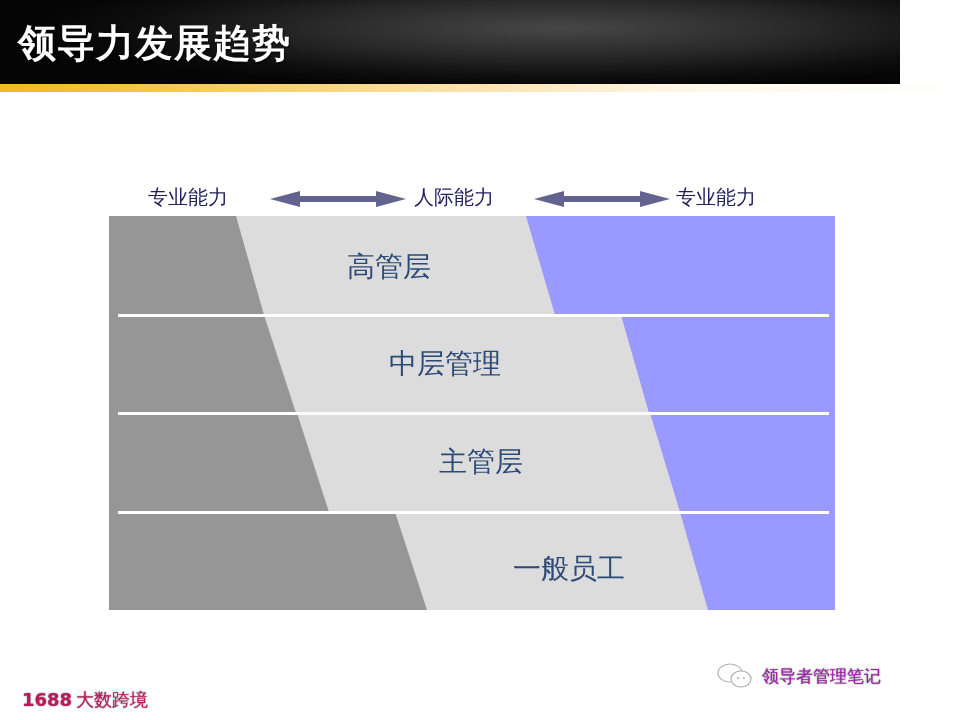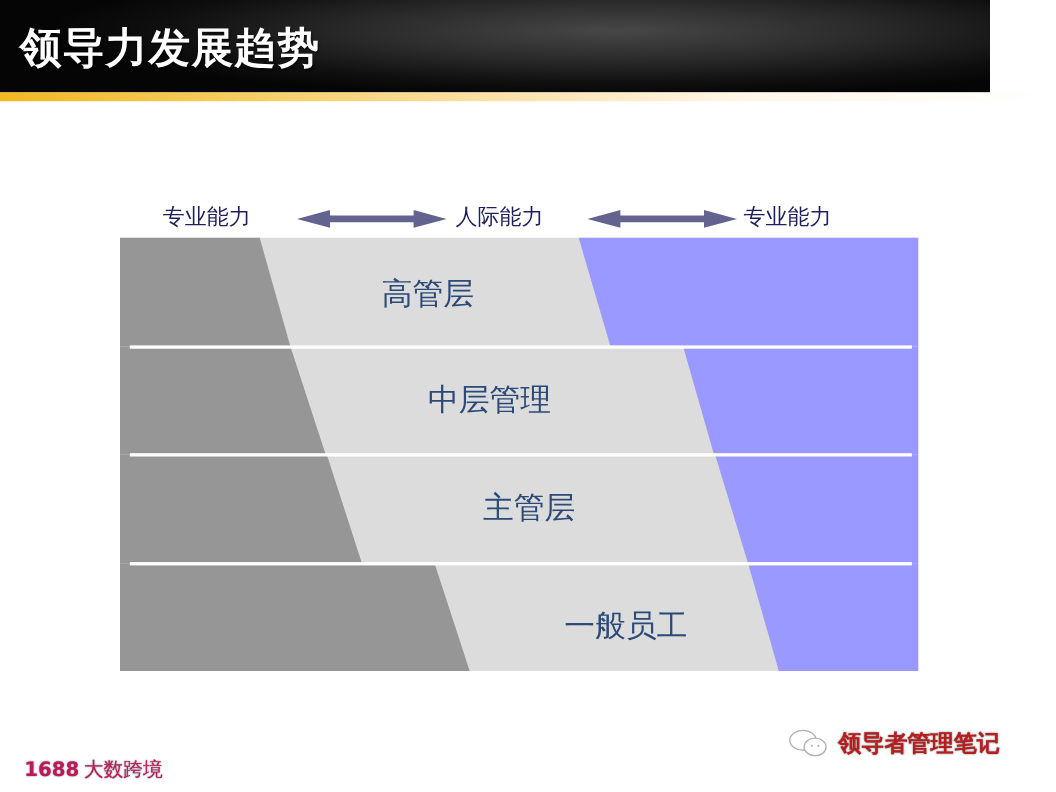--- a/index.html
+++ b/index.html
@@ -39,23 +39,22 @@
       position: absolute; left: 22px; top: 688px; font-size: 18px; color: #be185d;
       line-height: 24px; white-space: nowrap;
       text-shadow: 0 0 2px #9a9a9a, 0 0 1px #9a9a9a;
     }
     .wm-logo { display: inline-block; font-weight: bold; margin-right: 4px; }
     .watermark-right {
       position: absolute; left: 716px; top: 661px; height: 30px;
       display: flex; align-items: center; gap: 6px;
     }
     .wm-text {
-      font-size: 21px; color: #b91c1c; white-space: nowrap; line-height: 28px;
+      font-size: 17px; color: #a21caf; white-space: nowrap; line-height: 28px;
       text-shadow: 0 0 2px #8a8a8a, 0 0 1px #8a8a8a;
-      font-weight: bold;
     }
   </style>
 </head>
 <body>
 
 <div class="header">
   <div class="title">领导力发展趋势</div>
 </div>
 <div class="header-bar"></div>
 

